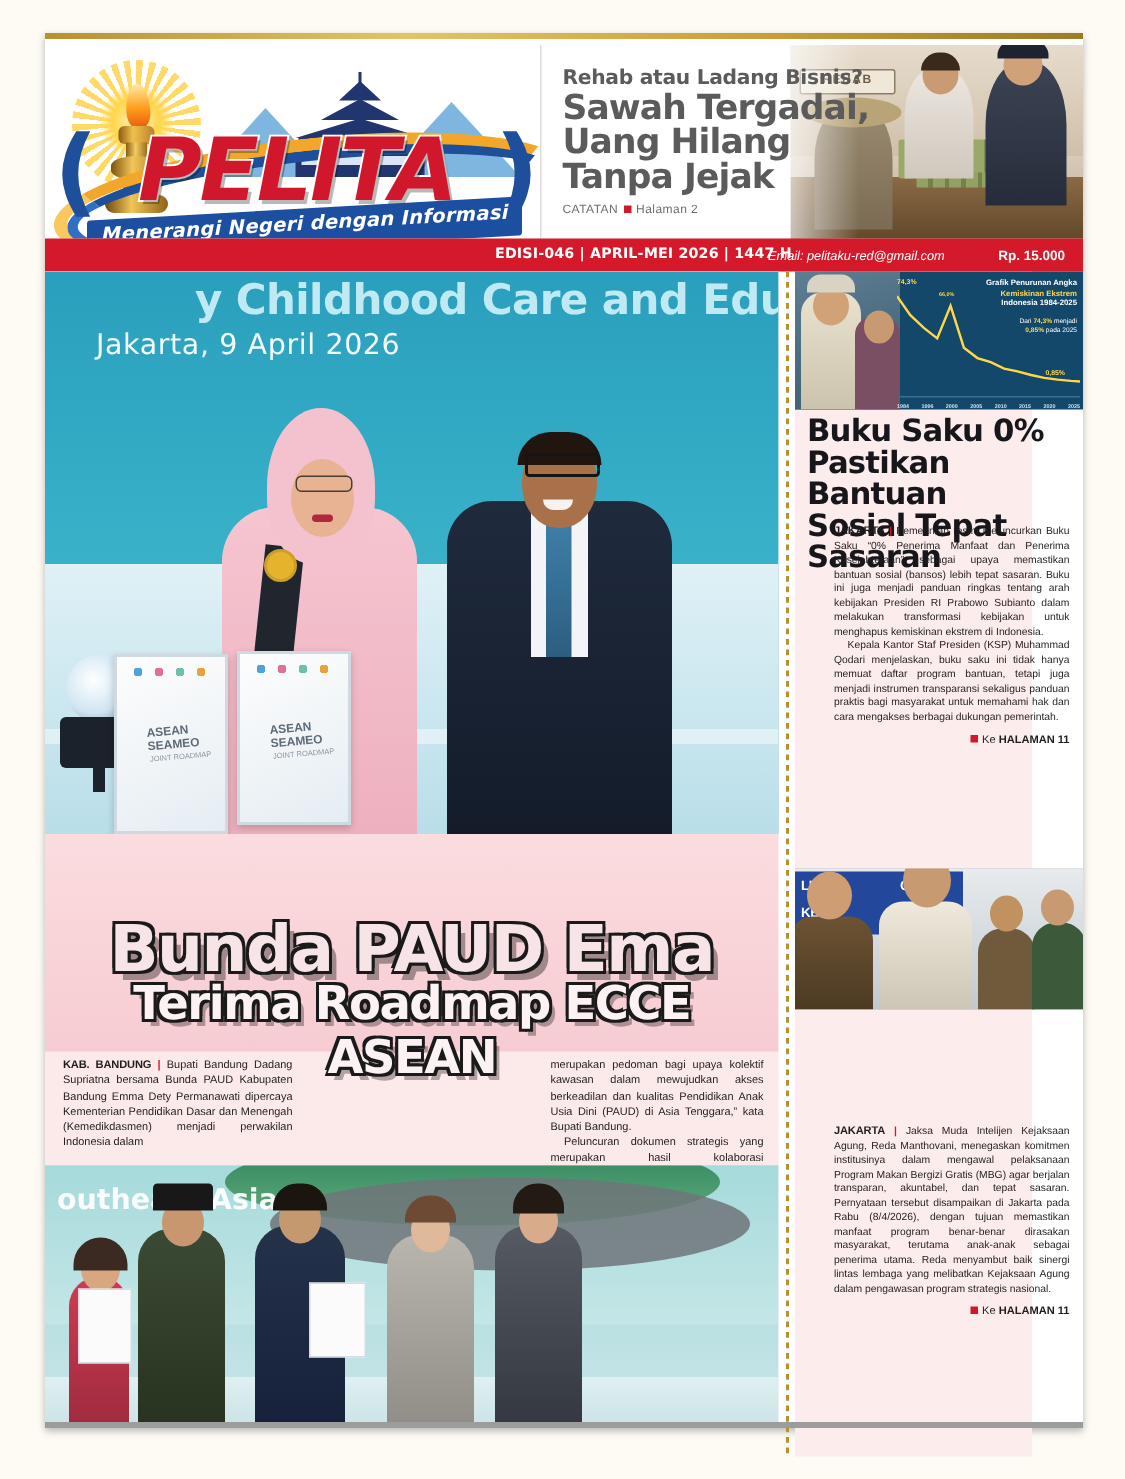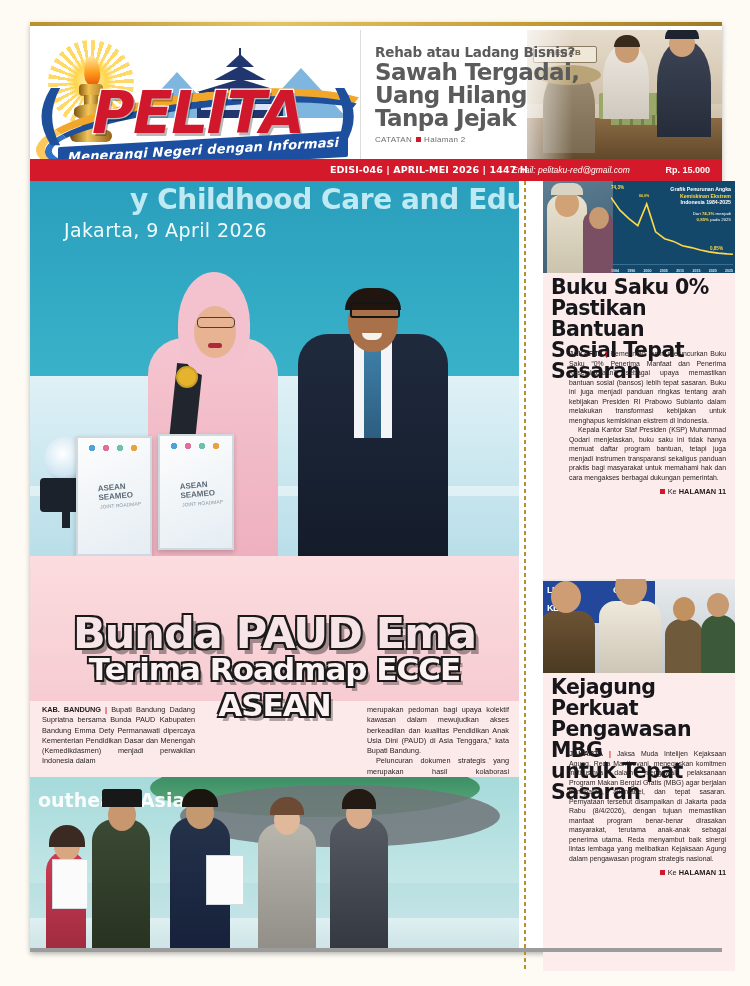--- a/index.html
+++ b/index.html
@@ -177,21 +177,21 @@
   .f5v{left:312px;bottom:158px;width:34px;height:20px;border-radius:16px 16px 0 0;background:#231a14;}
   .pl{position:absolute;background:#fbfbfb;border:1.5px solid #d4dce2;}
   .pl1{left:22px;bottom:58px;width:34px;height:48px;}
   .pl2{left:176px;bottom:62px;width:36px;height:48px;}
 
   
   .divider{position:absolute;left:494px;top:159px;width:2px;height:790px;
      background-image:linear-gradient(#b8912f 55%,rgba(255,255,255,0) 0);background-size:2px 7px;background-repeat:repeat-y;}
 
   
-  .side{position:absolute;left:500px;top:159px;width:192px;height:790px;background:#fcecec;margin-left:13px;}
+  .side{position:absolute;left:500px;top:159px;width:158px;height:790px;background:#fcecec;}
   .sb-photo{position:absolute;left:0;width:192px;overflow:hidden;}
   .chart-img{top:0;height:92px;background:#13486b;}
   .ci-left{position:absolute;left:0;top:0;width:70px;height:92px;background:linear-gradient(160deg,#5e7f93,#3a5a6e);}
   .ci-p1{position:absolute;left:4px;top:14px;width:40px;height:78px;background:linear-gradient(180deg,#e9e2cf,#cbc3ad);border-radius:14px 14px 0 0;}
   .ci-h1{position:absolute;left:12px;top:10px;width:24px;height:26px;border-radius:50%;background:#d2a277;}
   .ci-c1{position:absolute;left:8px;top:2px;width:32px;height:12px;border-radius:9px 9px 0 0;background:#d8d3c2;}
   .ci-p2{position:absolute;left:40px;top:30px;width:30px;height:62px;background:#7a4f64;border-radius:12px 12px 0 0;}
   .ci-h2{position:absolute;left:46px;top:26px;width:20px;height:22px;border-radius:50%;background:#c79a72;}
   .chart-area{position:absolute;left:66px;top:0;width:126px;height:92px;}
   .ch-title{position:absolute;right:4px;top:5px;width:82px;text-align:right;font-size:5.2px;font-weight:bold;line-height:6.6px;color:#fff;}
@@ -479,25 +479,20 @@
       <div class="mb-f mb-f1"></div>
           <div class="mb-h1"></div>
       <div class="mb-f mb-f2"></div>
           <div class="mb-h2"></div>
       <div class="mb-f mb-f3"></div>
           <div class="mb-h3"></div>
       <div class="mb-f mb-f4"></div>
           <div class="mb-h4"></div>
     </div>
 
-    <div class="sb-h sb-h2">
-      <span>Kejagung Perkuat</span><br>
-      <span>Pengawasan MBG</span><br>
-      <span>untuk Tepat Sasaran</span>
-    </div>
 
     <div class="sb-body sb-b2">
       <p style="margin:0"><span class="loc">JAKARTA</span><span class="bar"> | </span><span>Jaksa Muda Intelijen Kejaksaan Agung, Reda Manthovani, menegaskan komitmen institusinya dalam mengawal pelaksanaan Program Makan Bergizi Gratis (MBG) agar berjalan transparan, akuntabel, dan tepat sasaran. Pernyataan tersebut disampaikan di Jakarta pada Rabu (8/4/2026), dengan tujuan memastikan manfaat program benar-benar dirasakan masyarakat, terutama anak-anak sebagai penerima utama. Reda menyambut baik sinergi lintas lembaga yang melibatkan Kejaksaan Agung dalam pengawasan program strategis nasional.</span></p>
       <div class="sb-jump">
         <span class="sqr"></span><span>Ke</span>
         <b>HALAMAN 11</b>
       </div>
     </div>
   </div>
 

